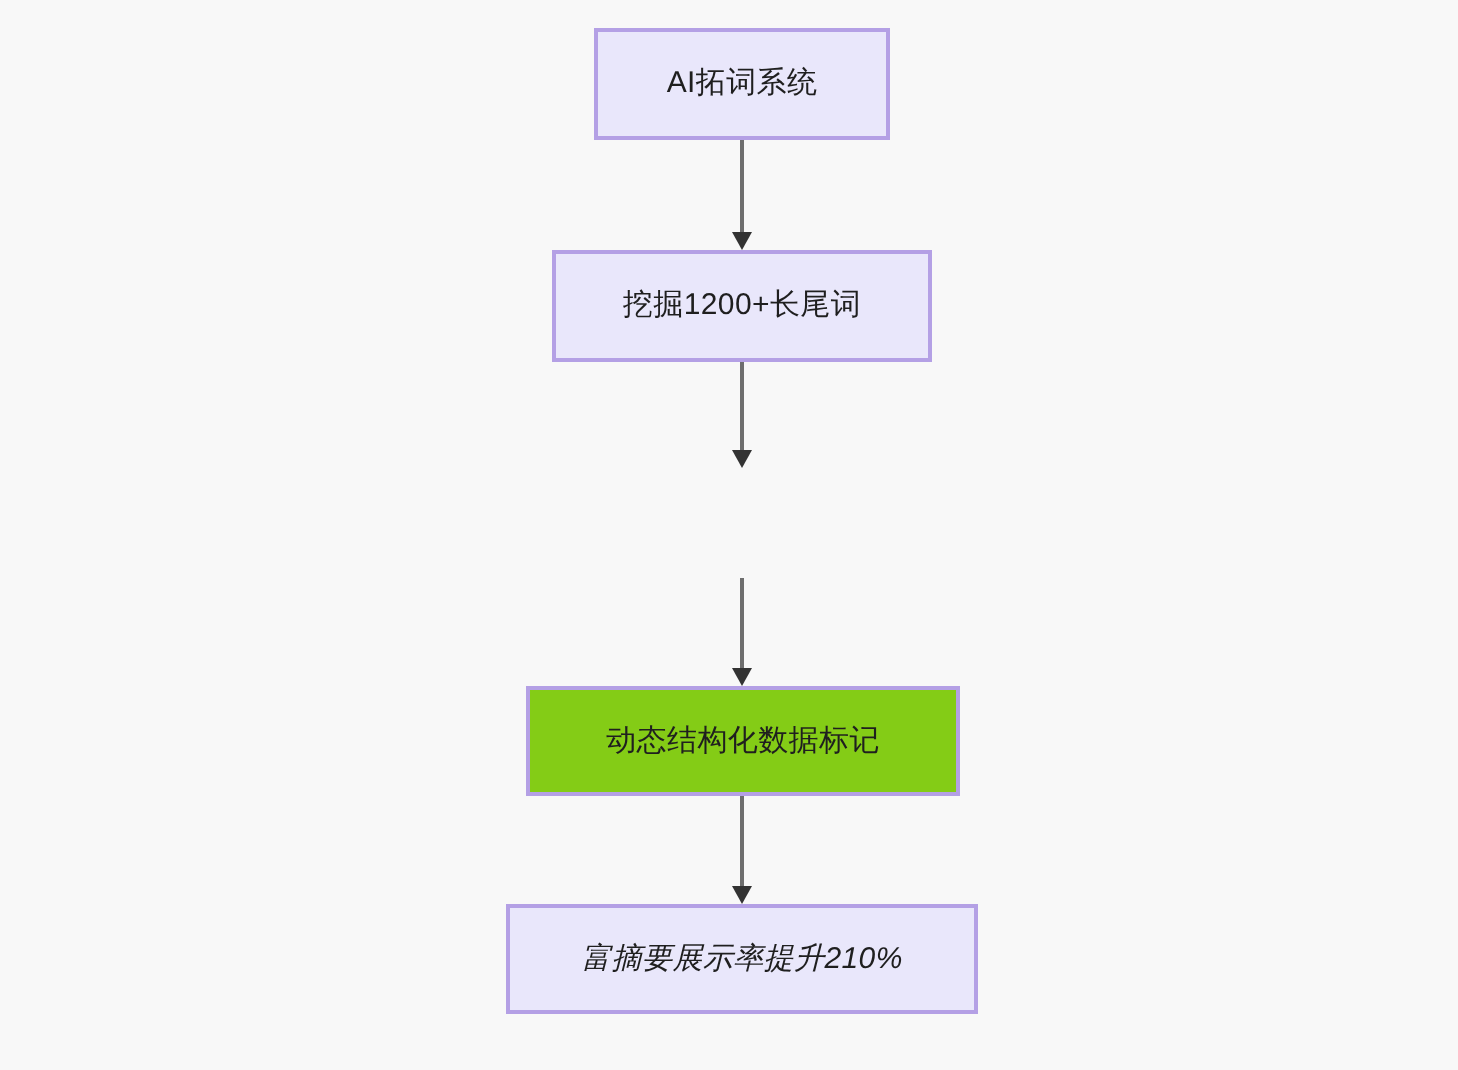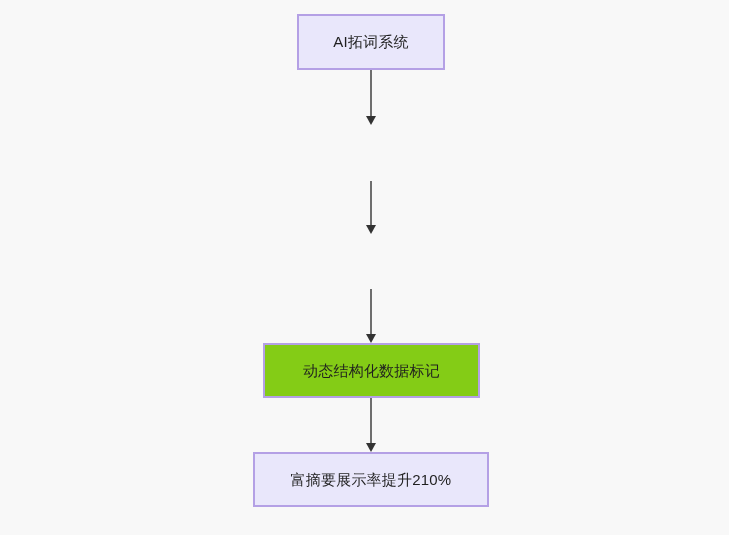--- a/index.html
+++ b/index.html
@@ -72,20 +72,23 @@
     <polygon class="edge-arrow" points="366,334 376,334 371,343" fill="#333333"></polygon>
   </svg>
   <svg class="edge" width="729" height="535" style="left:0;top:0;">
     <line class="edge-line" x1="371" y1="398" x2="371" y2="445" stroke="#6e6e6e"></line>
     <polygon class="edge-arrow" points="366,443 376,443 371,452" fill="#333333"></polygon>
   </svg>
 
   <div class="node" style="left: 297px; top: 14px; width: 148px; height: 56px; background: rgb(233, 231, 251); border-color: rgb(180, 160, 229); color: rgb(31, 31, 31);">
     <span class="node-label">AI拓词系统</span>
   </div>
+  <div class="node" style="left: 276px; top: 125px; width: 190px; height: 56px; background: rgb(233, 231, 251); border-color: rgb(180, 160, 229); color: rgb(31, 31, 31);">
+    <span class="node-label">挖掘1200+长尾词</span>
+  </div>
   <div class="node" style="left: 263px; top: 343px; width: 217px; height: 55px; background: #84cc16; border-color: rgb(180, 160, 229); color: rgb(31, 31, 31);">
     <span class="node-label">动态结构化数据标记</span>
   </div>
-  <div class="node" style="left: 253px; top: 452px; width: 236px; height: 55px; background: rgb(233, 231, 251); border-color: rgb(180, 160, 229); color: rgb(31, 31, 31);">
+  <div class="node" style="left: 253px; top: 452px; width: 236px; height: 55px; background: rgb(233, 231, 251); border-color: rgb(180, 160, 229); color: rgb(31, 31, 31); font-style: italic;">
     <span class="node-label">富摘要展示率提升210%</span>
   </div>
 
 </div>
 
 </body></html>

